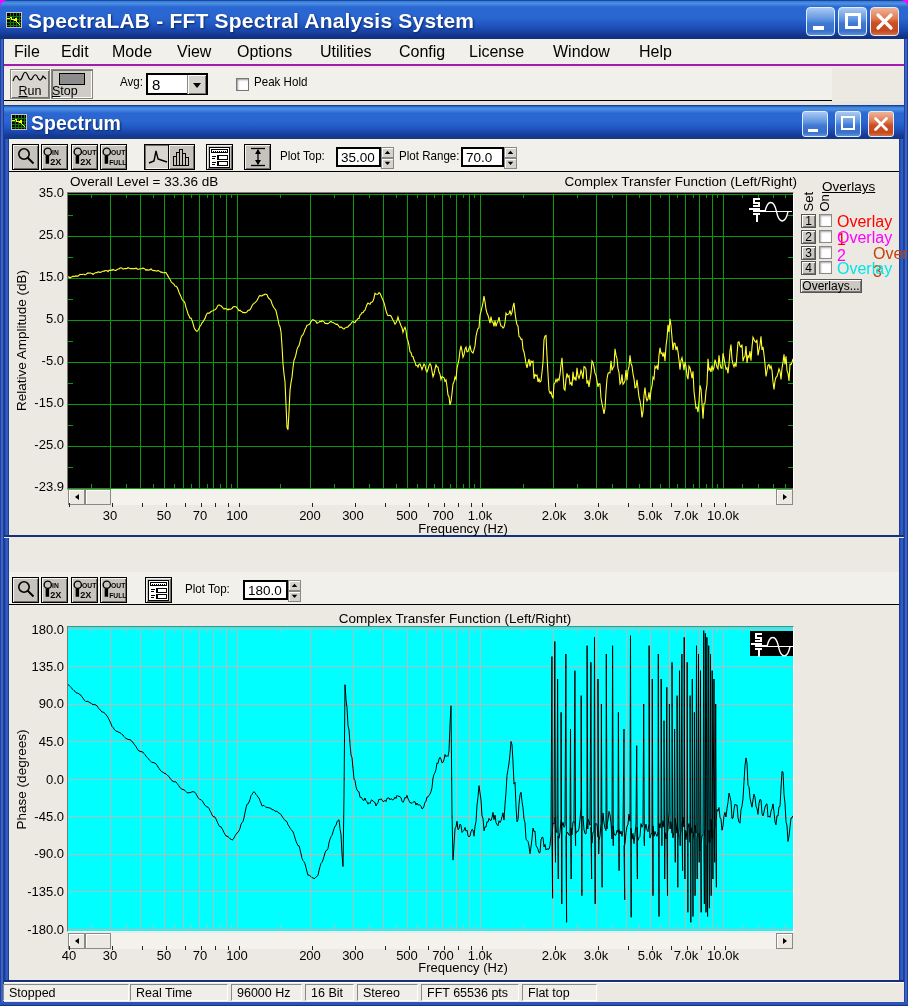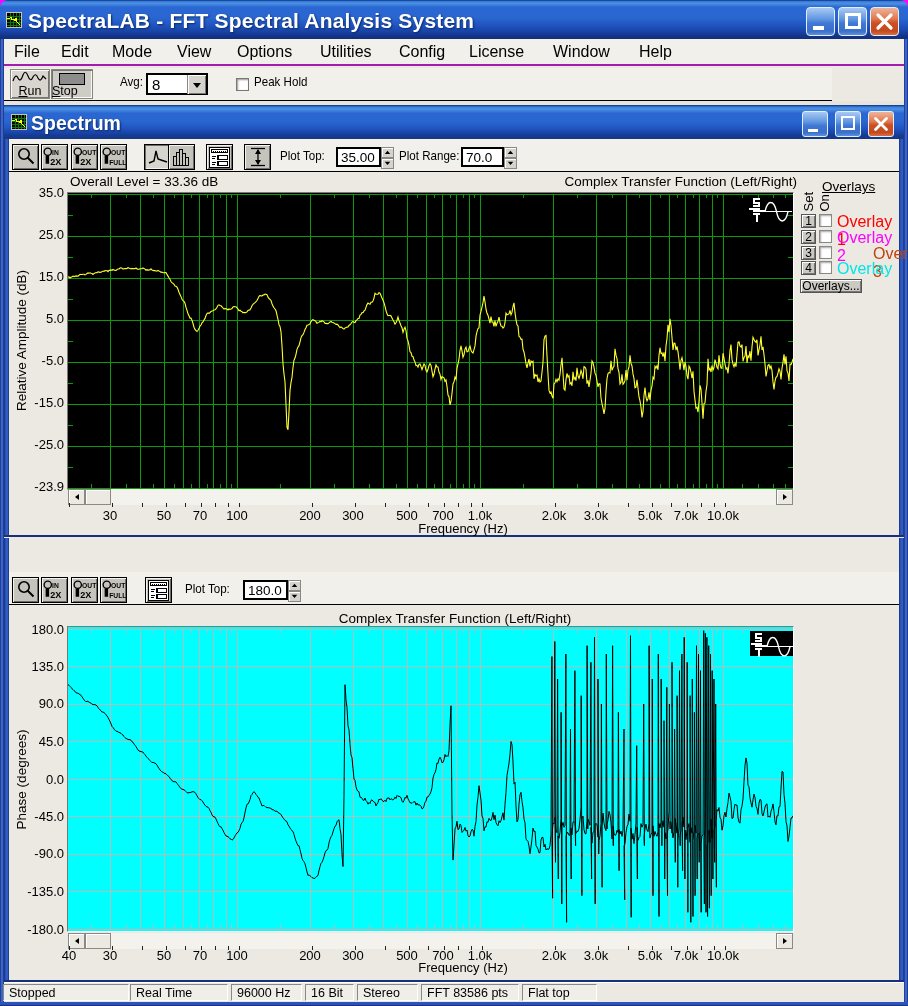--- a/index.html
+++ b/index.html
@@ -703,14 +703,14 @@
     <div class="xlab" style="left:660px;top:410px">7.0k</div>
     <div class="xlab" style="left:697px;top:410px">10.0k</div>
     <div class="xlab" style="left:399px;top:422px;width:120px">Frequency (Hz)</div>
   </div>
 <div class="abs statusbar">
     <div class="spanel" style="left:-1px;width:126px">Stopped</div>
     <div class="spanel" style="left:126px;width:98px">Real Time</div>
     <div class="spanel" style="left:227px;width:71px">96000 Hz</div>
     <div class="spanel" style="left:301px;width:49px">16 Bit</div>
     <div class="spanel" style="left:353px;width:61px">Stereo</div>
-    <div class="spanel" style="left:417px;width:98px">FFT 83586 pts</div>
+    <div class="spanel" style="left:417px;width:98px">FFT 65536 pts</div>
     <div class="spanel" style="left:518px;width:75px">Flat top</div>
   </div>
 </body></html>

